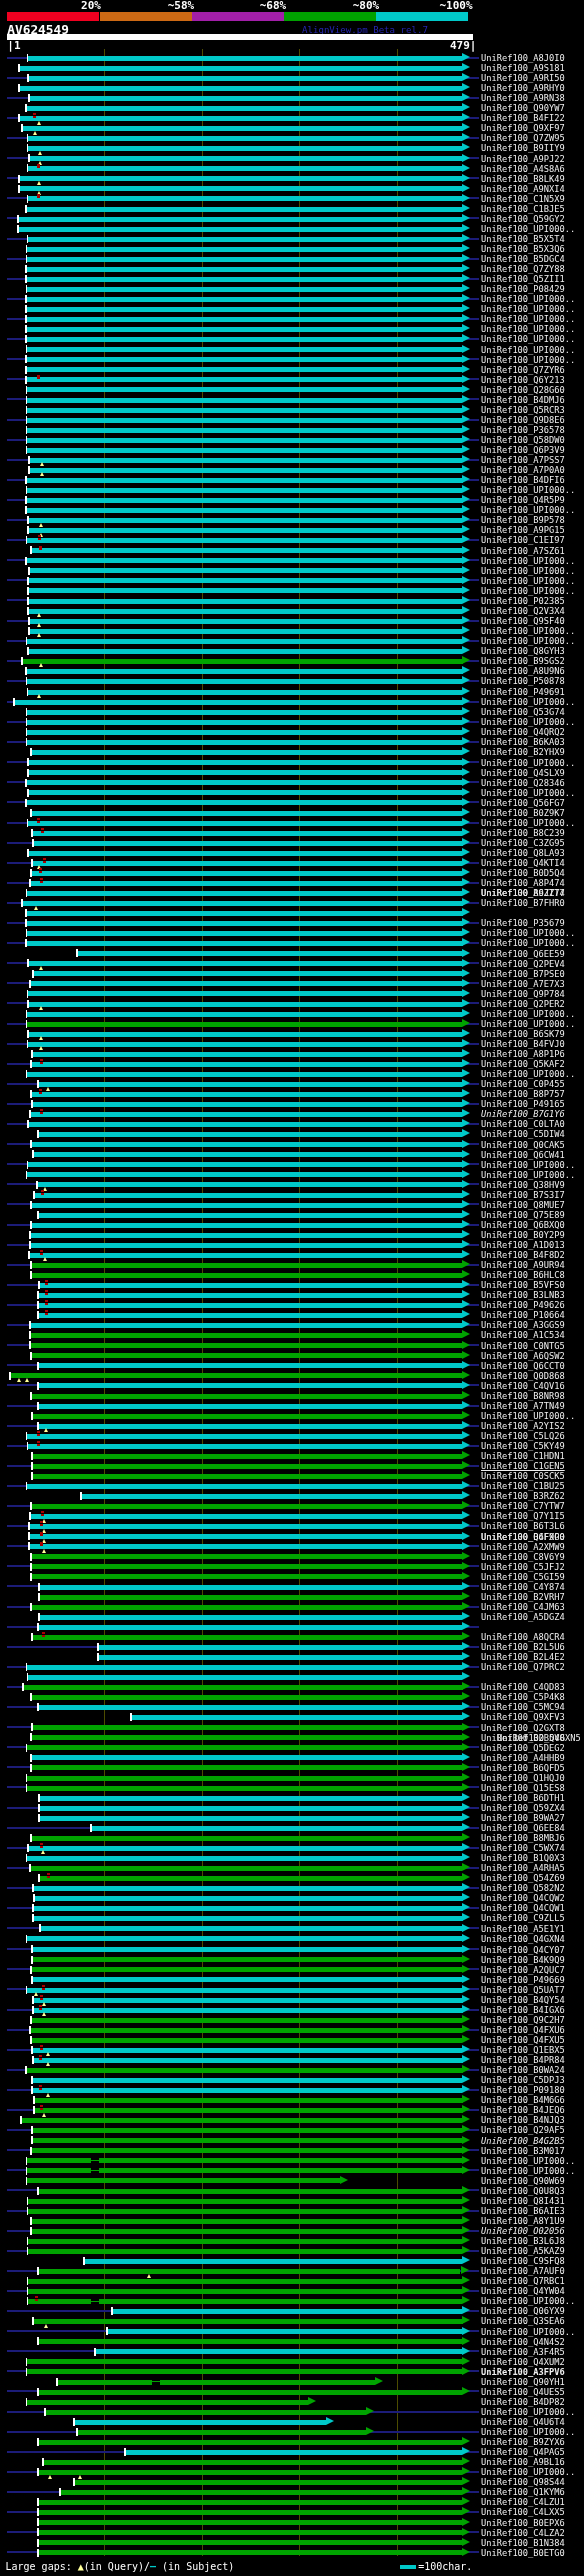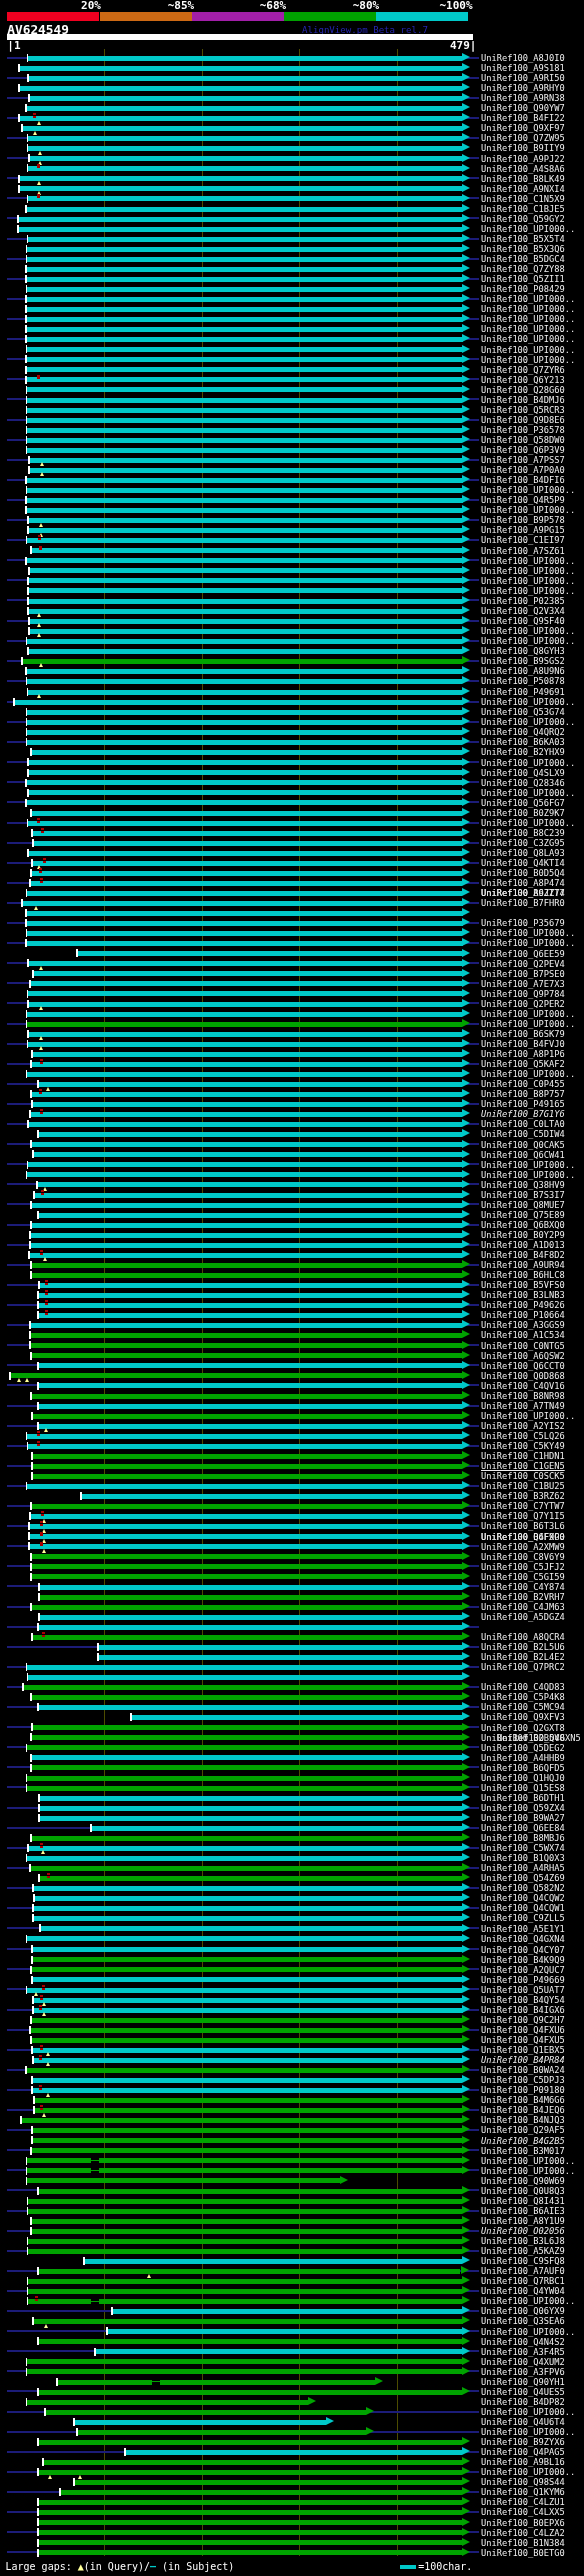--- a/index.html
+++ b/index.html
@@ -29,21 +29,21 @@
   #footer .sym-y{color:#ffff99;} #footer .sym-c{color:#00c8c8;font-weight:bold;}
   #footer-right{position:absolute;left:400px;top:2560px;height:13.7px;color:#fff;font-size:10px;line-height:13.7px;white-space:nowrap;}
   #scalebar-swatch{display:inline-block;width:16.4px;height:3.7px;background:#00c8c8;vertical-align:middle;margin-right:1.8px;}
 </style>
 </head>
 <body>
 
 <div id="stage">
   <div id="scale-labels">
       <div class="scale-label" style="left: 91px;">20%</div>
-      <div class="scale-label" style="left: 181px;">~85%</div>
+      <div class="scale-label" style="left: 181px;">~58%</div>
       <div class="scale-label" style="left: 273px;">~68%</div>
       <div class="scale-label" style="left: 366px;">~80%</div>
       <div class="scale-label" style="left: 456px;">~100%</div>
     </div>
   <div id="scale-bar">
       <div class="scale-seg" style="left: 7.3px; width: 92px; background: rgb(240, 0, 32);"></div>
       <div class="scale-seg" style="left: 100px; width: 92px; background: rgb(204, 105, 20);"></div>
       <div class="scale-seg" style="left: 192px; width: 92px; background: rgb(162, 31, 168);"></div>
       <div class="scale-seg" style="left: 284px; width: 92px; background: rgb(0, 160, 0);"></div>
       <div class="scale-seg" style="left: 376px; width: 92px; background: rgb(0, 200, 200);"></div>
@@ -1055,21 +1055,21 @@
       <div class="rtick" style="left: 40px; top: 2045px;"></div>
       <div class="rtick" style="left: 40px; top: 2048px;"></div>
       <div class="ygap" style="left: 46px; top: 2052px;"></div>
       <div class="row-label" style="top: 2045px;">UniRef100_Q1EBX5</div>
       <div class="bar" style="left: 34px; width: 429px; top: 2058px; background: rgb(0, 201, 201);"></div>
       <div class="arrow" style="left: 462px; top: 2055px; border-left: 8.2px solid rgb(0, 201, 201);"></div>
       <div class="tick" style="left: 32px; top: 2056px;"></div>
       <div class="rtick" style="left: 39px; top: 2055px;"></div>
       <div class="rtick" style="left: 39px; top: 2058px;"></div>
       <div class="ygap" style="left: 46px; top: 2062px;"></div>
-      <div class="row-label" style="top: 2055px; font-style: italic;">UniRef100_B4PR84</div>
+      <div class="row-label" style="top: 2055px;">UniRef100_B4PR84</div>
       <div class="guide" style="left: 7.3px; width: 472px; top: 2069px;"></div>
       <div class="bar" style="left: 26.5px; width: 436px; top: 2068px; background: rgb(0, 163, 0);"></div>
       <div class="arrow" style="left: 462px; top: 2065px; border-left: 8.2px solid rgb(0, 163, 0);"></div>
       <div class="tick" style="left: 25px; top: 2066px;"></div>
       <div class="row-label" style="top: 2065px;">UniRef100_B0WA24</div>
       <div class="bar" style="left: 33px; width: 429px; top: 2078px; background: rgb(0, 201, 201);"></div>
       <div class="arrow" style="left: 462px; top: 2075px; border-left: 8.2px solid rgb(0, 201, 201);"></div>
       <div class="tick" style="left: 31px; top: 2076px;"></div>
       <div class="row-label" style="top: 2075px;">UniRef100_C5DPJ3</div>
       <div class="guide" style="left: 7.3px; width: 472px; top: 2089px;"></div>
@@ -1211,21 +1211,21 @@
       <div class="tick" style="left: 94px; top: 2348px;"></div>
       <div class="row-label" style="top: 2347px;">UniRef100_A3F4R5</div>
       <div class="bar" style="left: 27.4px; width: 435px; top: 2359px; background: rgb(0, 163, 0);"></div>
       <div class="arrow" style="left: 462px; top: 2357px; border-left: 8.2px solid rgb(0, 163, 0);"></div>
       <div class="tick" style="left: 25.6px; top: 2358px;"></div>
       <div class="row-label" style="top: 2357px;">UniRef100_Q4XUM2</div>
       <div class="guide" style="left: 7.3px; width: 472px; top: 2370px;"></div>
       <div class="bar" style="left: 27.4px; width: 435px; top: 2369px; background: rgb(0, 163, 0);"></div>
       <div class="arrow" style="left: 462px; top: 2367px; border-left: 8.2px solid rgb(0, 163, 0);"></div>
       <div class="tick" style="left: 25.6px; top: 2368px;"></div>
-      <div class="row-label" style="top: 2367px;">UniRef100_A3FPV6</div>
+      <div class="row-label" style="top: 2367px; font-weight: bold;">UniRef100_A3FPV6</div>
       <div class="bar" style="left: 58px; width: 317px; top: 2380px; background: rgb(0, 163, 0);"></div>
       <div class="arrow" style="left: 375px; top: 2377px; border-left: 8.2px solid rgb(0, 163, 0);"></div>
       <div class="tick" style="left: 56px; top: 2378px;"></div>
       <div class="sgap" style="left: 152px; width: 8.2px; top: 2380px;"></div>
       <div class="sgap-line" style="left: 152px; width: 8.2px; top: 2381px; background: rgb(0, 163, 0);"></div>
       <div class="row-label" style="top: 2377px;">UniRef100_Q90YH1</div>
       <div class="guide" style="left: 7.3px; width: 472px; top: 2390px;"></div>
       <div class="bar" style="left: 39px; width: 423px; top: 2390px; background: rgb(0, 163, 0);"></div>
       <div class="arrow" style="left: 462px; top: 2387px; border-left: 8.2px solid rgb(0, 163, 0);"></div>
       <div class="tick" style="left: 37px; top: 2388px;"></div>

